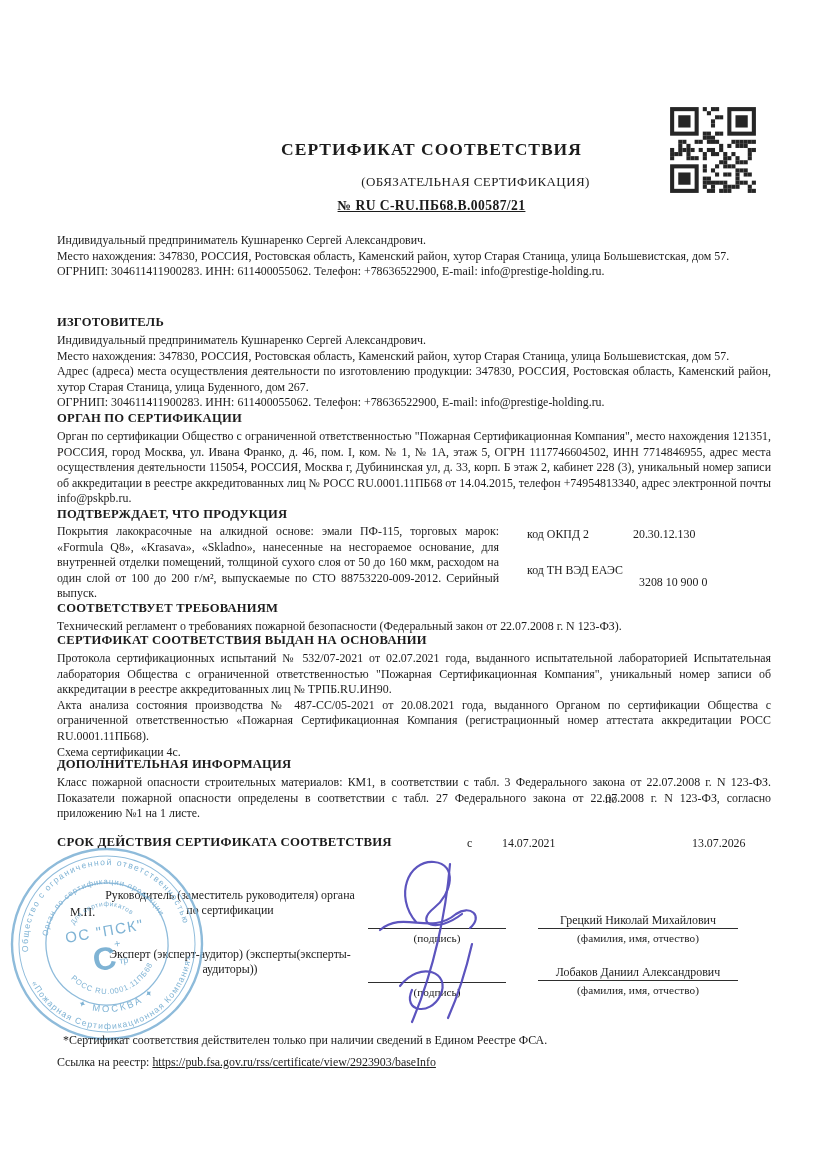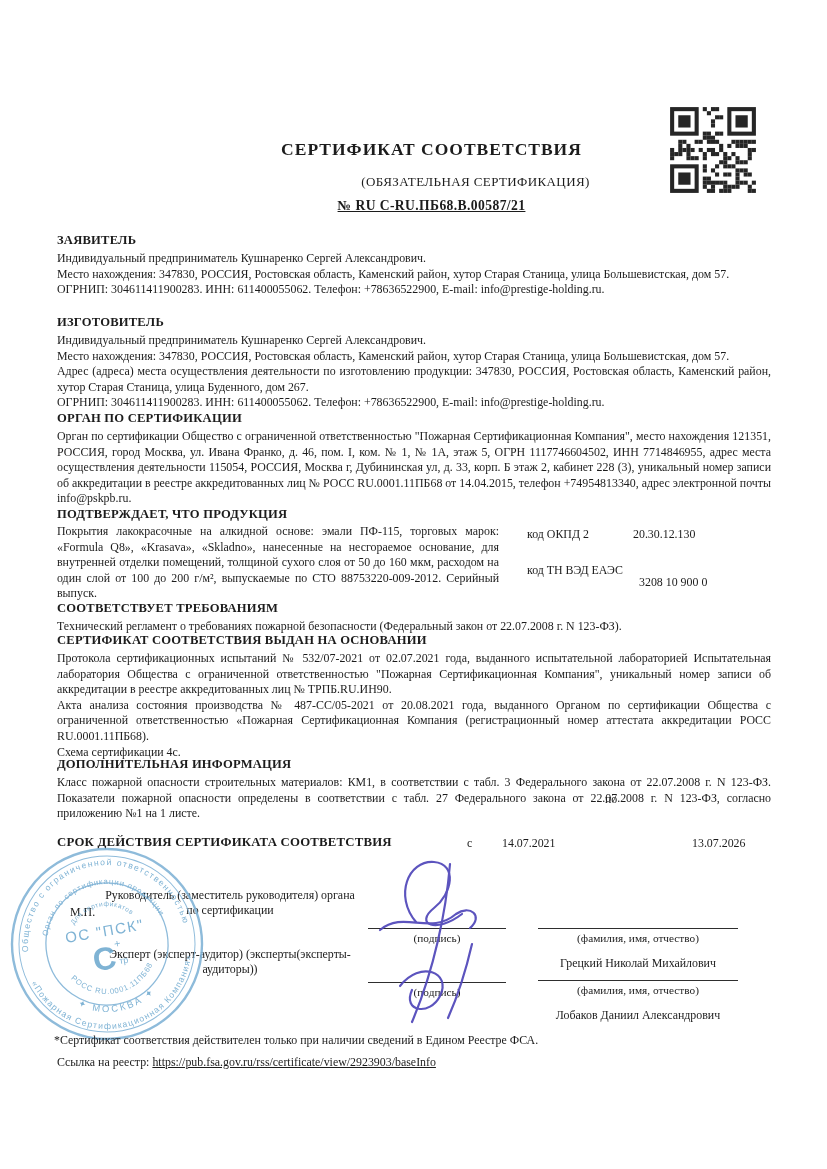--- a/index.html
+++ b/index.html
@@ -15,22 +15,22 @@
   .sec p.nojust{text-align:left;}
   .prod-desc{position:absolute;left:0;top:17px;width:442px;}
   .code-label{position:absolute;font-size:11.9px;white-space:nowrap;}
   .code-value{position:absolute;font-size:11.9px;white-space:nowrap;}
   .validity-h{position:absolute;left:57px;font-size:12.8px;font-weight:bold;letter-spacing:.2px;}
   .date-item{position:absolute;font-size:11.9px;white-space:nowrap;}
   .sig-text{position:absolute;font-size:11.9px;line-height:14.5px;}
   .sig-center{text-align:center;}
   .rule{position:absolute;border-bottom:1.3px solid #2e2e2e;height:0;}
   .under-label{position:absolute;font-size:11.3px;text-align:center;}
-  .name-over{position:absolute;font-size:11.9px;text-align:center;white-space:nowrap;margin-top:43px;}
-  .footer-note{position:absolute;left:54px;font-size:11.9px;}
+  .name-over{position:absolute;font-size:11.9px;text-align:center;white-space:nowrap;}
+  .footer-note{position:absolute;left:63px;font-size:11.9px;}
   .footer-link{position:absolute;left:57px;font-size:11.9px;}
   .footer-link a{color:#1c1c1c;text-decoration:underline;}
   .qr{position:absolute;left:666px;top:101px;}
   .stamp{position:absolute;left:-4px;top:833px;transform:rotate(-10deg);opacity:.88;}
   .inkwrap{position:absolute;left:352px;top:850px;}
 </style>
 </head>
 <body>
 
 <div class="page">
@@ -163,21 +163,20 @@
         <rect x="11" y="21" width="1" height="1"></rect>
         <rect x="13" y="21" width="1" height="1"></rect>
         <rect x="14" y="21" width="1" height="1"></rect>
         <rect x="15" y="21" width="1" height="1"></rect>
         <rect x="20" y="21" width="1" height="1"></rect>
         <rect x="21" y="21" width="1" height="1"></rect>
       </g>
   </svg>
 
   <div class="sec" style="top:233px">
-    <div class="h">ЗАЯВИТЕЛЬ</div>
     <p>Индивидуальный предприниматель Кушнаренко Сергей Александрович.</p>
     <p>Место нахождения: 347830, РОССИЯ, Ростовская область, Каменский район, хутор Старая Станица, улица Большевистская, дом 57.</p>
     <p>ОГРНИП: 304611411900283. ИНН: 611400055062. Телефон: +78636522900, E-mail: info@prestige-holding.ru.</p>
   </div>
 
   <div class="sec" style="top:315px">
     <div class="h">ИЗГОТОВИТЕЛЬ</div>
     <p>Индивидуальный предприниматель Кушнаренко Сергей Александрович.</p>
     <p>Место нахождения: 347830, РОССИЯ, Ростовская область, Каменский район, хутор Старая Станица, улица Большевистская, дом 57.</p>
     <p>Адрес (адреса) места осуществления деятельности по изготовлению продукции: 347830, РОССИЯ, Ростовская область, Каменский район, хутор Старая Станица, улица Буденного, дом 267.</p>

